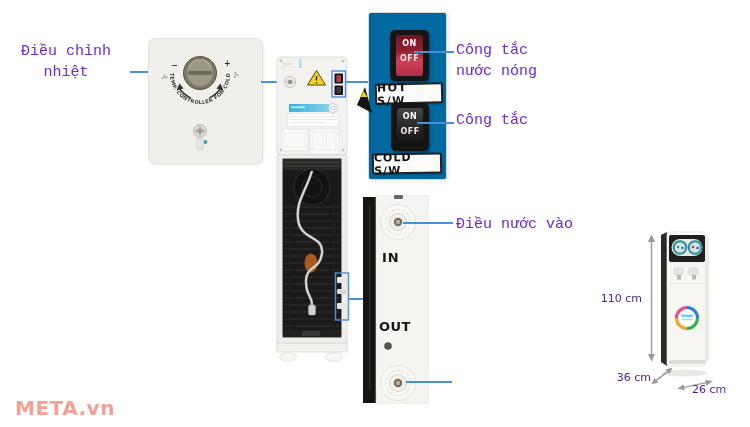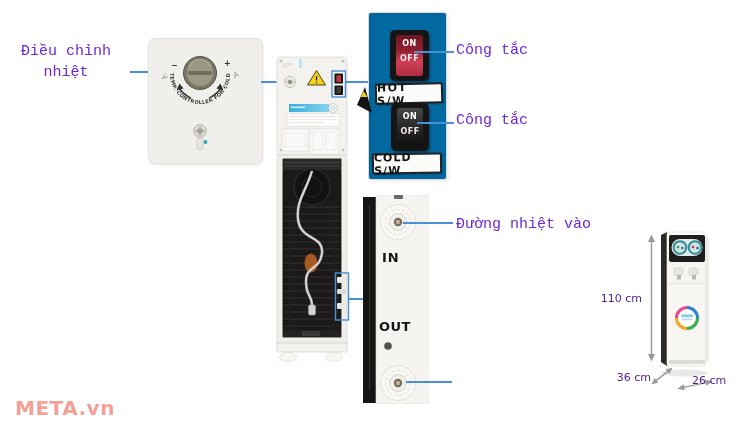--- a/index.html
+++ b/index.html
@@ -224,20 +224,21 @@
     <div class="plate" style="left:3px;top:140px;width:66px;height:17px;letter-spacing:1px;transform:rotate(-1deg);">COLD S/W</div>
   </div>
 
   <svg class="abs" style="left:356px;top:85px;" width="18" height="30" viewBox="0 0 18 30">
     <polygon points="9,2 16,28 1,20" fill="#141414"></polygon>
     <polygon points="7.5,6 11.5,12 5,12" fill="#f6d317"></polygon>
   </svg>
 
   <div class="ann" style="left:456px;top:40px;width:90px;">
     <div>Công tắc</div>
+    <div>nước nóng</div>
   </div>
   <div class="callout" style="left:414px;top:51px;width:40px;"></div>
   <div class="ann" style="left:456px;top:110px;width:90px;">
     <div>Công tắc</div>
   </div>
   <div class="callout" style="left:417px;top:122px;width:37px;"></div>
 
   <svg class="abs" style="left:363px;top:195px;" width="66" height="209" viewBox="0 0 66 209">
     <rect x="0" y="2" width="13" height="206" fill="#161513"></rect>
     <line x1="6.5" y1="10" x2="6.5" y2="195" stroke="#2c2b28" stroke-width="1.6"></line>
@@ -255,21 +256,21 @@
     <circle cx="25" cy="151" r="3.8" fill="#55514b"></circle>
     <g>
       <circle cx="35" cy="188" r="17.5" fill="#f8f7f3" stroke="#e2e1db" stroke-width="1"></circle>
       <circle cx="35" cy="188" r="12.5" fill="none" stroke="#dddcd4" stroke-width="1" stroke-dasharray="3,2.2"></circle>
       <circle cx="35" cy="188" r="8.5" fill="#f0efe9" stroke="#d7d6ce" stroke-width="1"></circle>
       <circle cx="35" cy="188" r="4.2" fill="#756a5c"></circle>
       <circle cx="35" cy="188" r="2.2" fill="#bfb193"></circle>
     </g>
   </svg>
 
-  <div class="ann nowrap" style="left:456px;top:214px;">Đường nhiệt vào</div>
+  <div class="ann nowrap" style="left:456px;top:214px;">Điều nước vào</div>
   <div class="callout" style="left:403px;top:222px;width:50px;"></div>
   <div class="callout" style="left:406px;top:381px;width:46px;"></div>
 
   <svg class="abs" style="left:645px;top:234px;" width="13" height="128" viewBox="0 0 13 128">
     <line x1="6.5" y1="6" x2="6.5" y2="122" stroke="#9a9a96" stroke-width="1.4"></line>
     <polygon points="6.5,0.5 3,8 10,8" fill="#9a9a96"></polygon>
     <polygon points="6.5,127.5 3,120 10,120" fill="#9a9a96"></polygon>
   </svg>
   <div class="dim right" style="left:584px;top:292px;width:58px;">110 cm</div>
 
@@ -318,17 +319,17 @@
   </svg>
   <div class="dim right" style="left:601px;top:371px;width:50px;">36 cm</div>
 
   <svg class="abs" style="left:676px;top:375px;" width="38" height="20" viewBox="0 0 38 20">
     <g transform="rotate(-12 19 10)" stroke="#9a9a96" fill="#9a9a96">
       <line x1="5" y1="10" x2="33" y2="10" stroke-width="1.4"></line>
       <polygon points="1,10 8,7 8,13" stroke="none"></polygon>
       <polygon points="37,10 30,7 30,13" stroke="none"></polygon>
     </g>
   </svg>
-  <div class="dim" style="left:692px;top:374px;text-align:right;">26 cm</div>
+  <div class="dim" style="left:692px;top:383px;text-align:right;">26 cm</div>
 
   <div id="watermark">META.vn</div>
 
 </div>
 
 </body></html>

